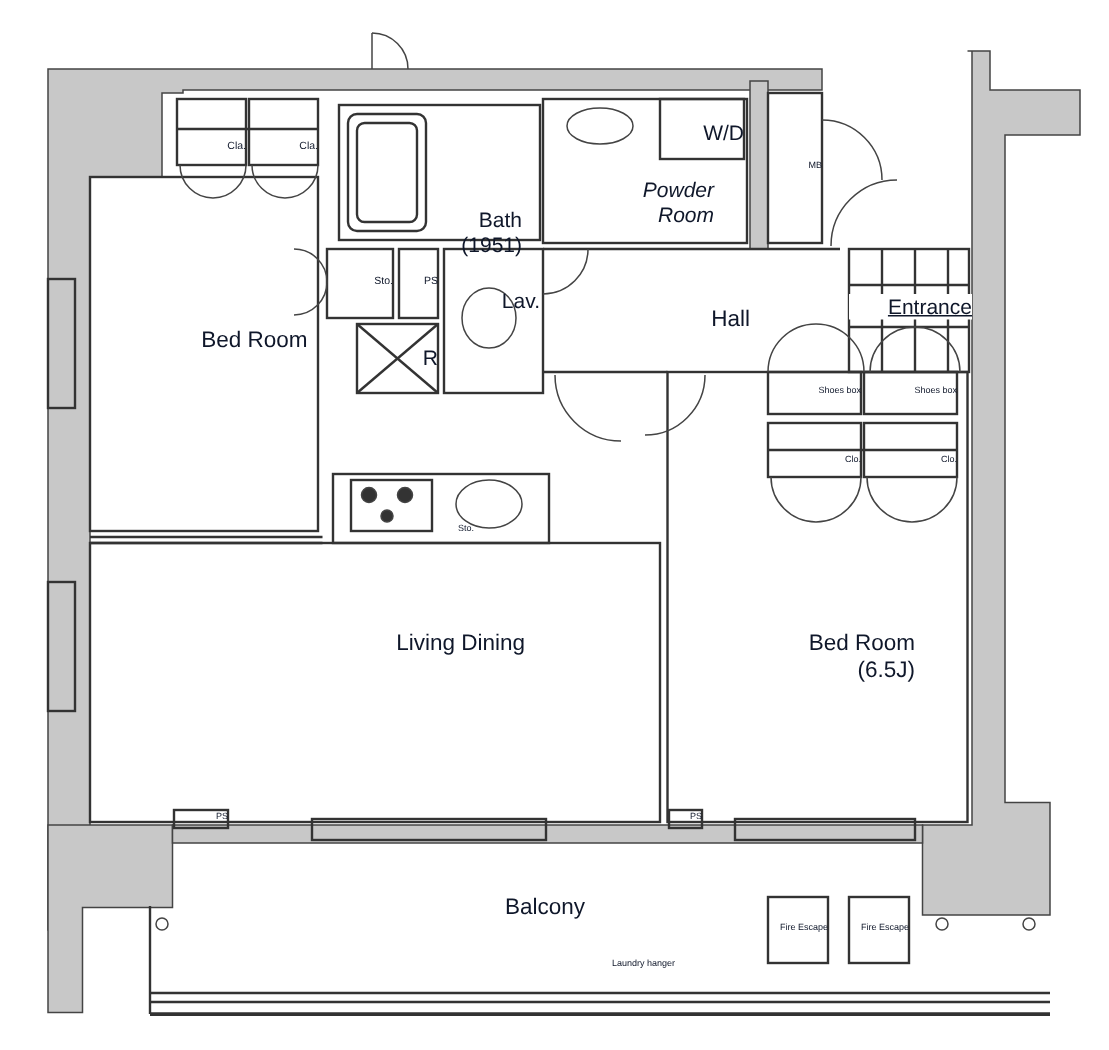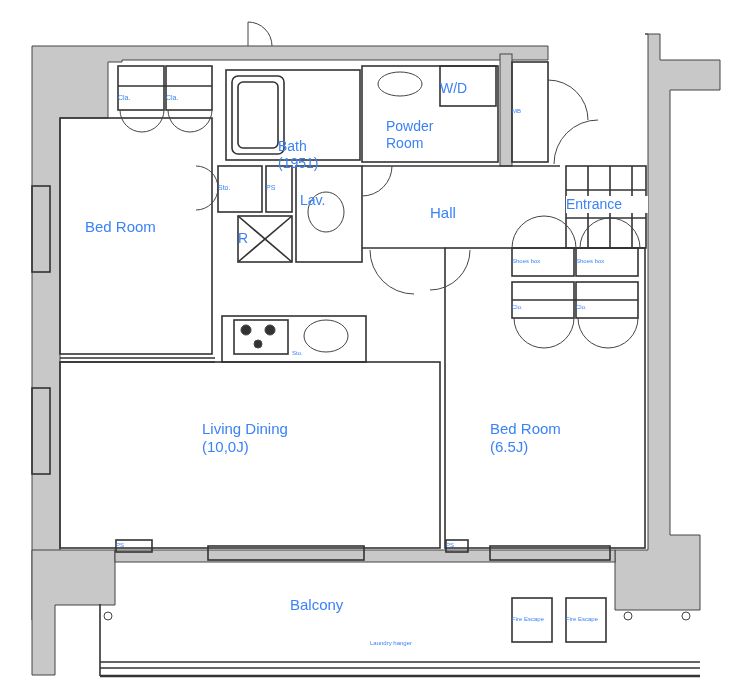--- a/index.html
+++ b/index.html
@@ -1,18 +1,18 @@
 <!DOCTYPE html>
 <html><head>
 <meta charset="utf-8">
 <style>
   html,body{margin:0;padding:0;background:#ffffff;}
   body{width:739px;height:700px;position:relative;overflow:hidden;font-family:"Liberation Sans",sans-serif;color:#333;}
   svg{position:absolute;left:0;top:0;}
-  .lbl{position:absolute;text-align:left;color:#3b82f6;line-height:1.2;white-space:nowrap;}
+  .lbl{position:absolute;text-align:right;color:#0f172a;line-height:1.2;white-space:nowrap;}
   .big{font-size:15px;}
   .mid{font-size:14px;}
   .sm{font-size:7px;}
   .xs{font-size:6px;}
 </style>
 </head>
 <body>
 
 <svg width="739" height="700">
 
@@ -140,38 +140,37 @@
 
 <div class="lbl big" style="left:85px;top:218px;width:120px;">
   <div>Bed Room</div>
 </div>
 
 <div class="lbl mid" style="left:278px;top:96px;width:70px;margin-top:42px;">
   <div>Bath</div>
   <div>(1951)</div>
 </div>
 
-<div class="lbl mid" style="left:386px;top:118px;width:90px;">
+<div class="lbl mid" style="left:386px;top:118px;width:90px;font-style:italic;">
   <div>Powder</div>
   <div>Room</div>
 </div>
 
 <div class="lbl mid" style="left:440px;top:80px;width:56px;">W/D</div>
 
 <div class="lbl xs" style="left:512px;top:108px;width:36px;">MB</div>
 
 <div class="lbl mid" style="left:300px;top:180px;width:60px;margin-top:12px;">Lav.</div>
 
 <div class="lbl big" style="left:430px;top:204px;width:70px;">Hall</div>
 
-<div class="lbl mid" style="left:566px;top:196px;width:82px;background:#fff;">Entrance</div>
+<div class="lbl mid" style="left:566px;top:196px;width:82px;background:#fff;text-decoration:underline;">Entrance</div>
 
-<div class="lbl big" style="left:202px;top:420px;width:160px;">
+<div class="lbl big" style="left:190px;top:420px;width:160px;">
   <div>Living Dining</div>
-  <div>(10,0J)</div>
 </div>
 
 <div class="lbl big" style="left:490px;top:420px;width:120px;">
   <div>Bed Room</div>
   <div>(6.5J)</div>
 </div>
 
 <div class="lbl big" style="left:290px;top:596px;width:100px;">Balcony</div>
 
 <div class="lbl sm" style="left:118px;top:94px;width:46px;">Cla.</div>

